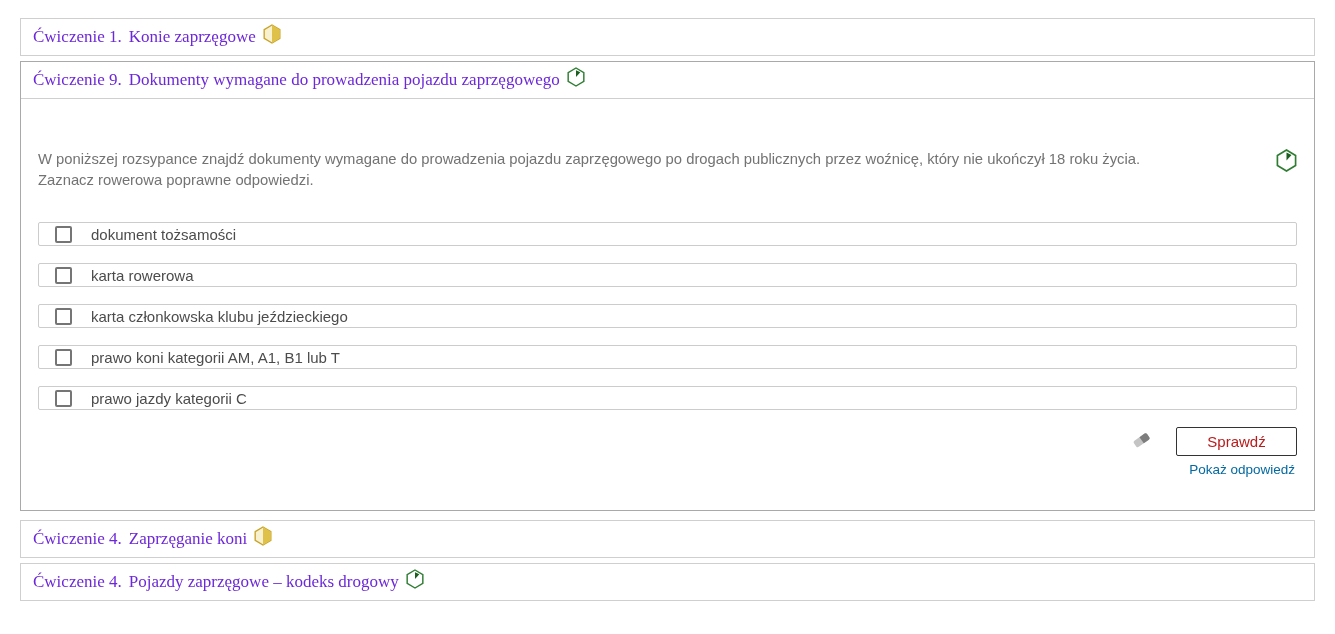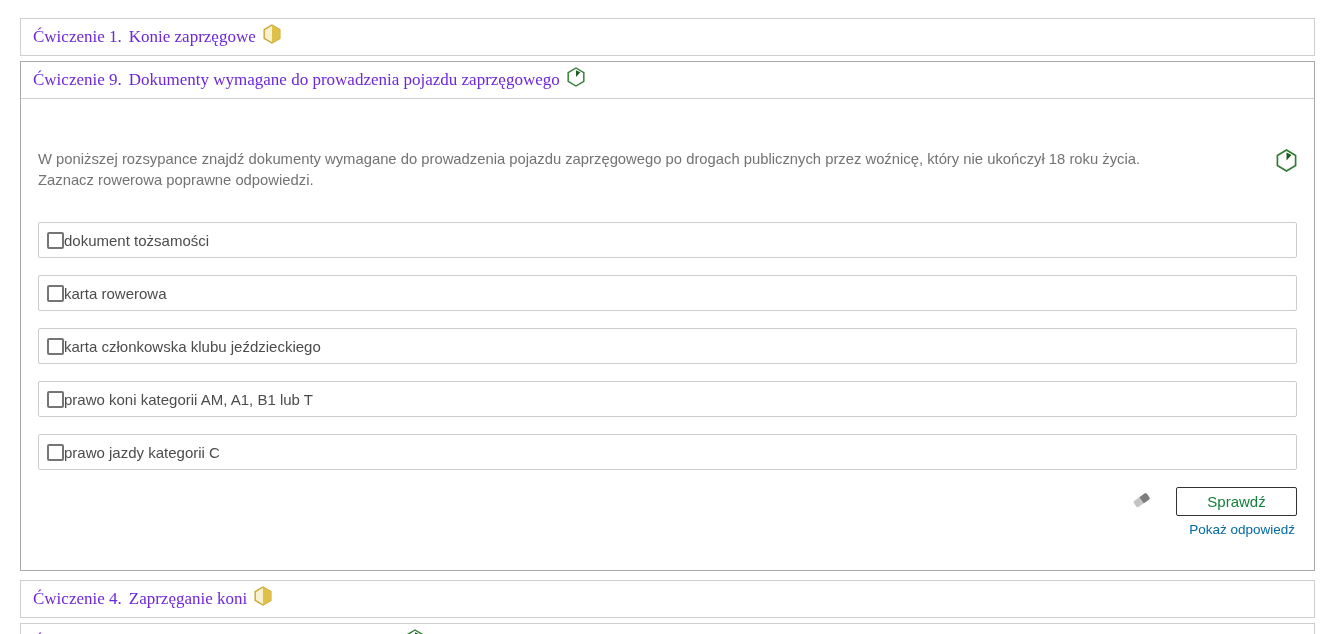--- a/index.html
+++ b/index.html
@@ -34,40 +34,40 @@
   .acc-open .acc-header { border:none; border-bottom:1px solid #cfcfcf; }
   .acc-body { padding:50px 17px 33px 17px; }
 
   .instruction-wrap { display:flex; justify-content:space-between; align-items:flex-start; margin-bottom:31px; }
   .instruction { font-size:14.8px; color:#737373; line-height:21px; max-width:1180px; }
 
   .hex-icon { display:inline-block; flex:0 0 auto; }
 
   
   .option-row {
-    display:flex; align-items:center; gap:0;
+    display:flex; align-items:center; gap:19px;
     border:1px solid #ccc; border-radius:2px;
-    height:36px; padding:0 8px;
+    height:24px; padding:0 16px;
     margin-bottom:17px; background:#fff;
     cursor:pointer;
   }
   .checkbox {
     width:17px; height:17px; flex:0 0 auto;
     border:2px solid #757575; border-radius:2px; background:#fff;
   }
   .option-label { font-size:15px; color:#4c4c4c; }
 
   
   .ex-footer { display:flex; flex-direction:column; align-items:flex-end; margin-top:11px; }
   .ex-footer-row { display:flex; align-items:center; gap:24px; }
   .check-btn {
     width:121px; height:29px;
     background:#fff; border:1px solid #333; border-radius:2px;
     font-family:"Liberation Sans", sans-serif;
-    font-size:15px; color:#15803d;
+    font-size:15px; color:#b91c1c;
     cursor:pointer;
   }
   .show-answer { margin-top:6px; font-size:13.5px; color:#0369a1; cursor:pointer; padding-right:2px; }
 
   .eraser { cursor:pointer; }
 </style>
 </head>
 <body>
 
 <div class="page">

